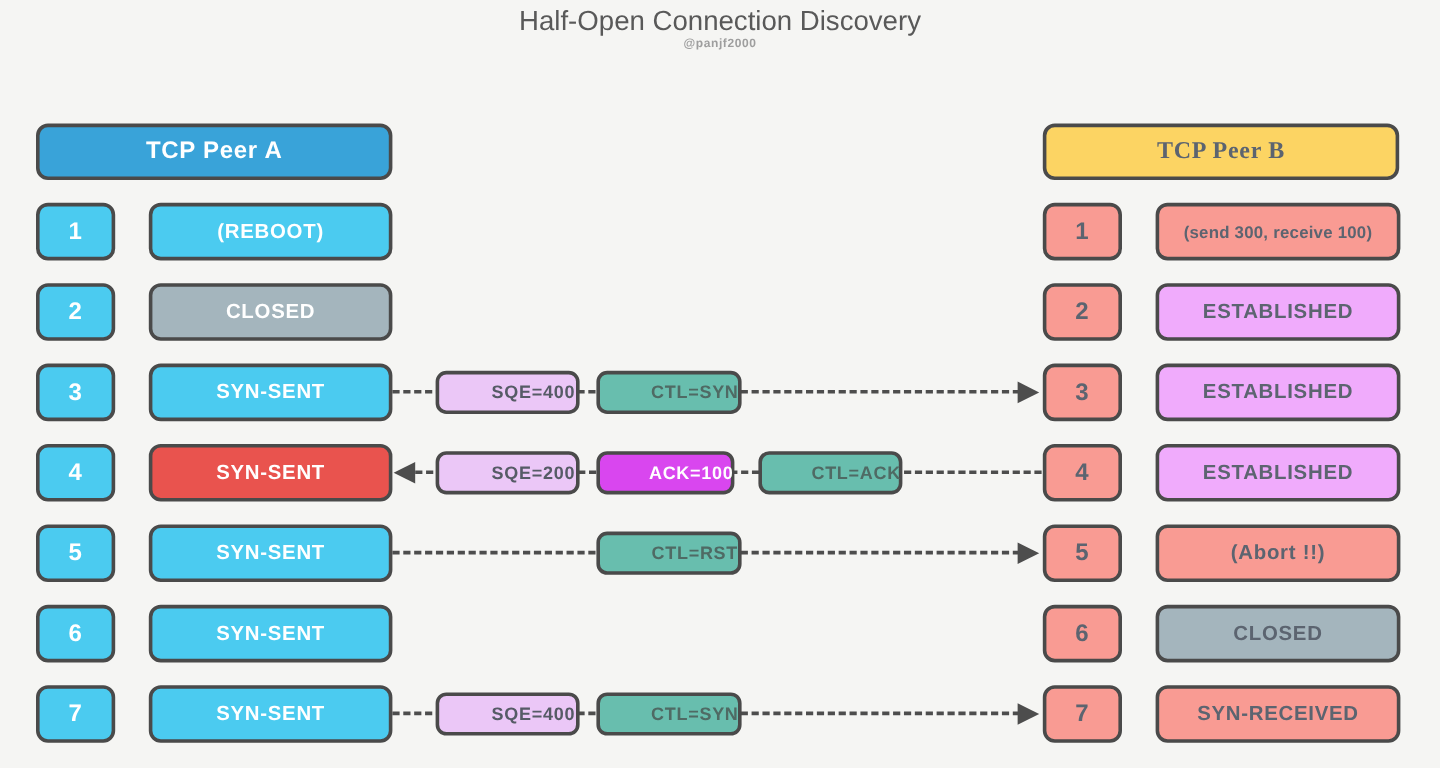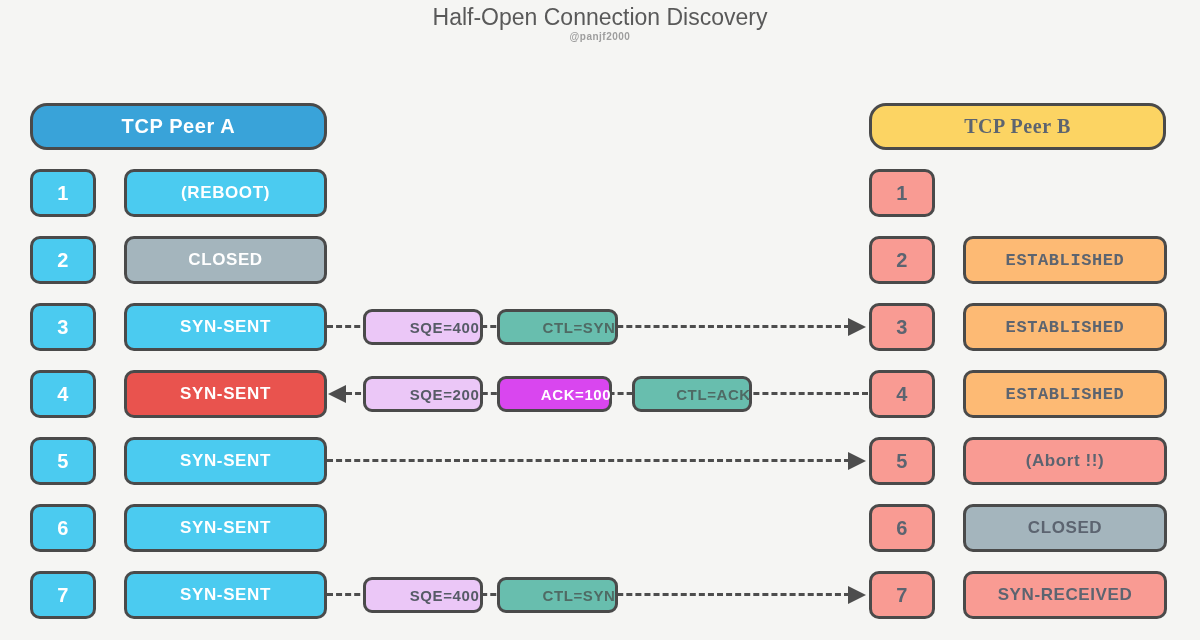--- a/index.html
+++ b/index.html
@@ -18,34 +18,34 @@
     position:absolute;top:31px;left:0;width:1200px;
     text-align:center;font-size:10px;color:#9e9e9e;font-weight:700;letter-spacing:0.5px;
   }
   .box{
     position:absolute;box-sizing:border-box;
     border:3px solid #4a4a4a;border-radius:10px;
     display:flex;align-items:center;justify-content:center;
     font-weight:700;letter-spacing:0.6px;
     z-index:2;
   }
-  .header{width:297px;height:47px;font-size:20px;border-radius:17px;}
+  .header{width:297px;height:47px;font-size:20px;}
   .badge{width:66px;height:48px;font-size:20px;}
   .state{width:203px;height:48px;font-size:17px;}
   .state.b{width:204px;}
   .state.small{font-size:14px;letter-spacing:0.2px;}
   .msg{height:36px;font-size:15px;border-radius:9px;padding-left:43px;}
   .c-blue   {background:#39a3d9;color:#ffffff;}
   .c-yellow {background:#fcd463;color:#5c6470;font-family:Liberation Serif, serif;}
   .c-cyan   {background:#4bcbf0;color:#ffffff;}
   .c-red    {background:#e9534e;color:#ffffff;}
   .c-gray   {background:#a4b5bd;color:#ffffff;}
   .c-grayblue{background:#a4b5bd;color:#5c6470;}
   .c-salmon {background:#f99b93;color:#5c6470;}
-  .c-green  {background:#fdba74;color:#5c6470;font-family:Liberation Mono, monospace;}
+  .c-green  {background:#f0abfc;color:#5c6470;}
   .c-purple {background:#ebc7f7;color:#565b66;}
   .c-teal   {background:#68beae;color:#4f6a64;}
   .c-dark   {background:#d946ef;color:#ffffff;}
   .dash{
     position:absolute;height:0;border-top:3px dashed #4d4d4d;z-index:1;
   }
   .ah{position:absolute;width:0;height:0;z-index:1;
       border-top:9px solid transparent;border-bottom:9px solid transparent;}
   .ah-r{border-left:18px solid #4d4d4d;}
   .ah-l{border-right:18px solid #4d4d4d;}
@@ -57,20 +57,21 @@
 
   <div class="title">Half-Open Connection Discovery</div>
   <div class="subtitle">@panjf2000</div>
 
   <div class="box header c-blue" style="left:30px;top:103px">TCP Peer A</div>
   <div class="box header c-yellow" style="left:869px;top:103px">TCP Peer B</div>
 
   <div class="box badge c-cyan" style="left:30px;top:169px">1</div>
   <div class="box state c-cyan" style="left:124px;top:169px">(REBOOT)</div>
   <div class="box badge c-salmon" style="left:869px;top:169px">1</div>
+  <div class="box state b small c-salmon" style="left:963px;top:169px">(send 300, receive 100)</div>
 
   <div class="box badge c-cyan" style="left:30px;top:236px">2</div>
   <div class="box state c-gray" style="left:124px;top:236px">CLOSED</div>
   <div class="box badge c-salmon" style="left:869px;top:236px">2</div>
   <div class="box state b c-green" style="left:963px;top:236px">ESTABLISHED</div>
 
   <div class="box badge c-cyan" style="left:30px;top:303px">3</div>
   <div class="box state c-cyan" style="left:124px;top:303px">SYN-SENT</div>
   <div class="dash" style="left:327px;top:325px;width:523px"></div>
   <div class="ah ah-r" style="left:848px;top:318px"></div>
@@ -86,20 +87,21 @@
   <div class="box msg c-purple" style="left:363px;top:376px;width:120px">SQE=200</div>
   <div class="box msg c-dark" style="left:497px;top:376px;width:115px">ACK=100</div>
   <div class="box msg c-teal" style="left:632px;top:376px;width:120px">CTL=ACK</div>
   <div class="box badge c-salmon" style="left:869px;top:370px">4</div>
   <div class="box state b c-green" style="left:963px;top:370px">ESTABLISHED</div>
 
   <div class="box badge c-cyan" style="left:30px;top:437px">5</div>
   <div class="box state c-cyan" style="left:124px;top:437px">SYN-SENT</div>
   <div class="dash" style="left:327px;top:459px;width:523px"></div>
   <div class="ah ah-r" style="left:848px;top:452px"></div>
+  <div class="box msg c-teal" style="left:497px;top:443px;width:121px">CTL=RST</div>
   <div class="box badge c-salmon" style="left:869px;top:437px">5</div>
   <div class="box state b c-salmon" style="left:963px;top:437px">(Abort !!)</div>
 
   <div class="box badge c-cyan" style="left:30px;top:504px">6</div>
   <div class="box state c-cyan" style="left:124px;top:504px">SYN-SENT</div>
   <div class="box badge c-salmon" style="left:869px;top:504px">6</div>
   <div class="box state b c-grayblue" style="left:963px;top:504px">CLOSED</div>
 
   <div class="box badge c-cyan" style="left:30px;top:571px">7</div>
   <div class="box state c-cyan" style="left:124px;top:571px">SYN-SENT</div>

